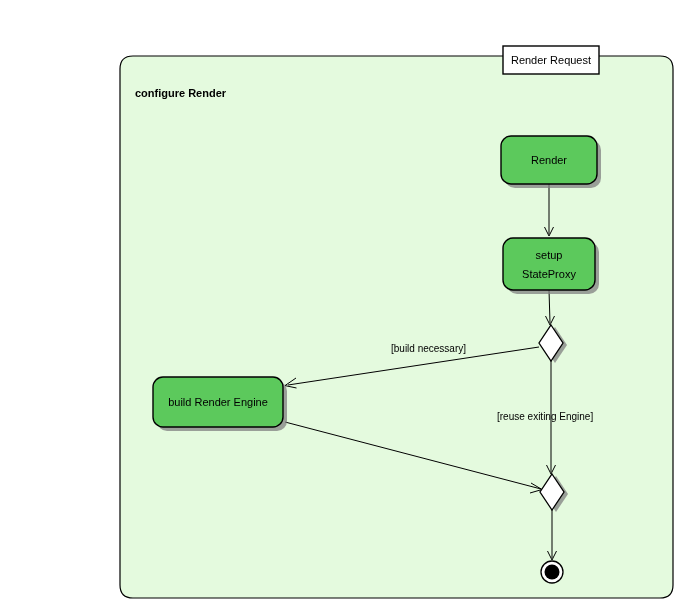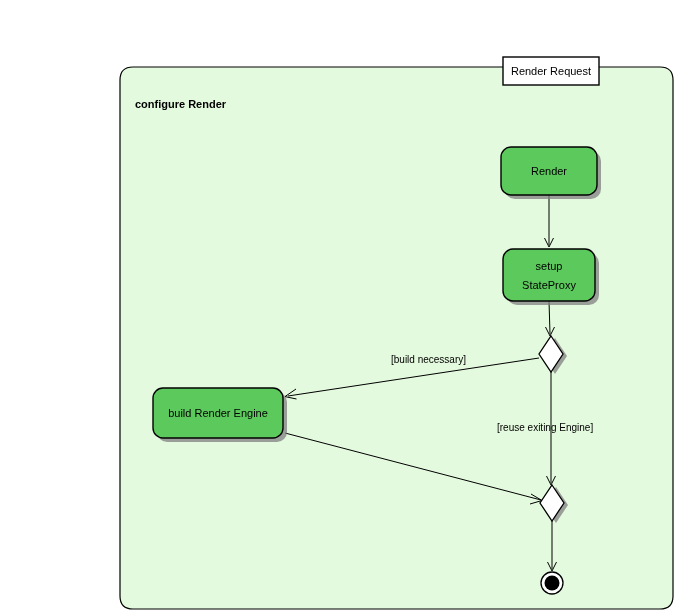--- a/index.html
+++ b/index.html
@@ -9,21 +9,21 @@
   }
   body {
     width: 699px;
     height: 610px;
     font-family: "Liberation Sans", sans-serif;
     position: relative;
     overflow: hidden;
   }
   #canvas-root {
     position: absolute;
-    left: 0; top: 11px;
+    left: 0; top: 0;
     width: 699px;
     height: 433px;
   }
   svg.diagram {
     position: absolute;
     left: 0; top: 0;
     width: 699px;
     height: 610px;
     display: block;
   }

